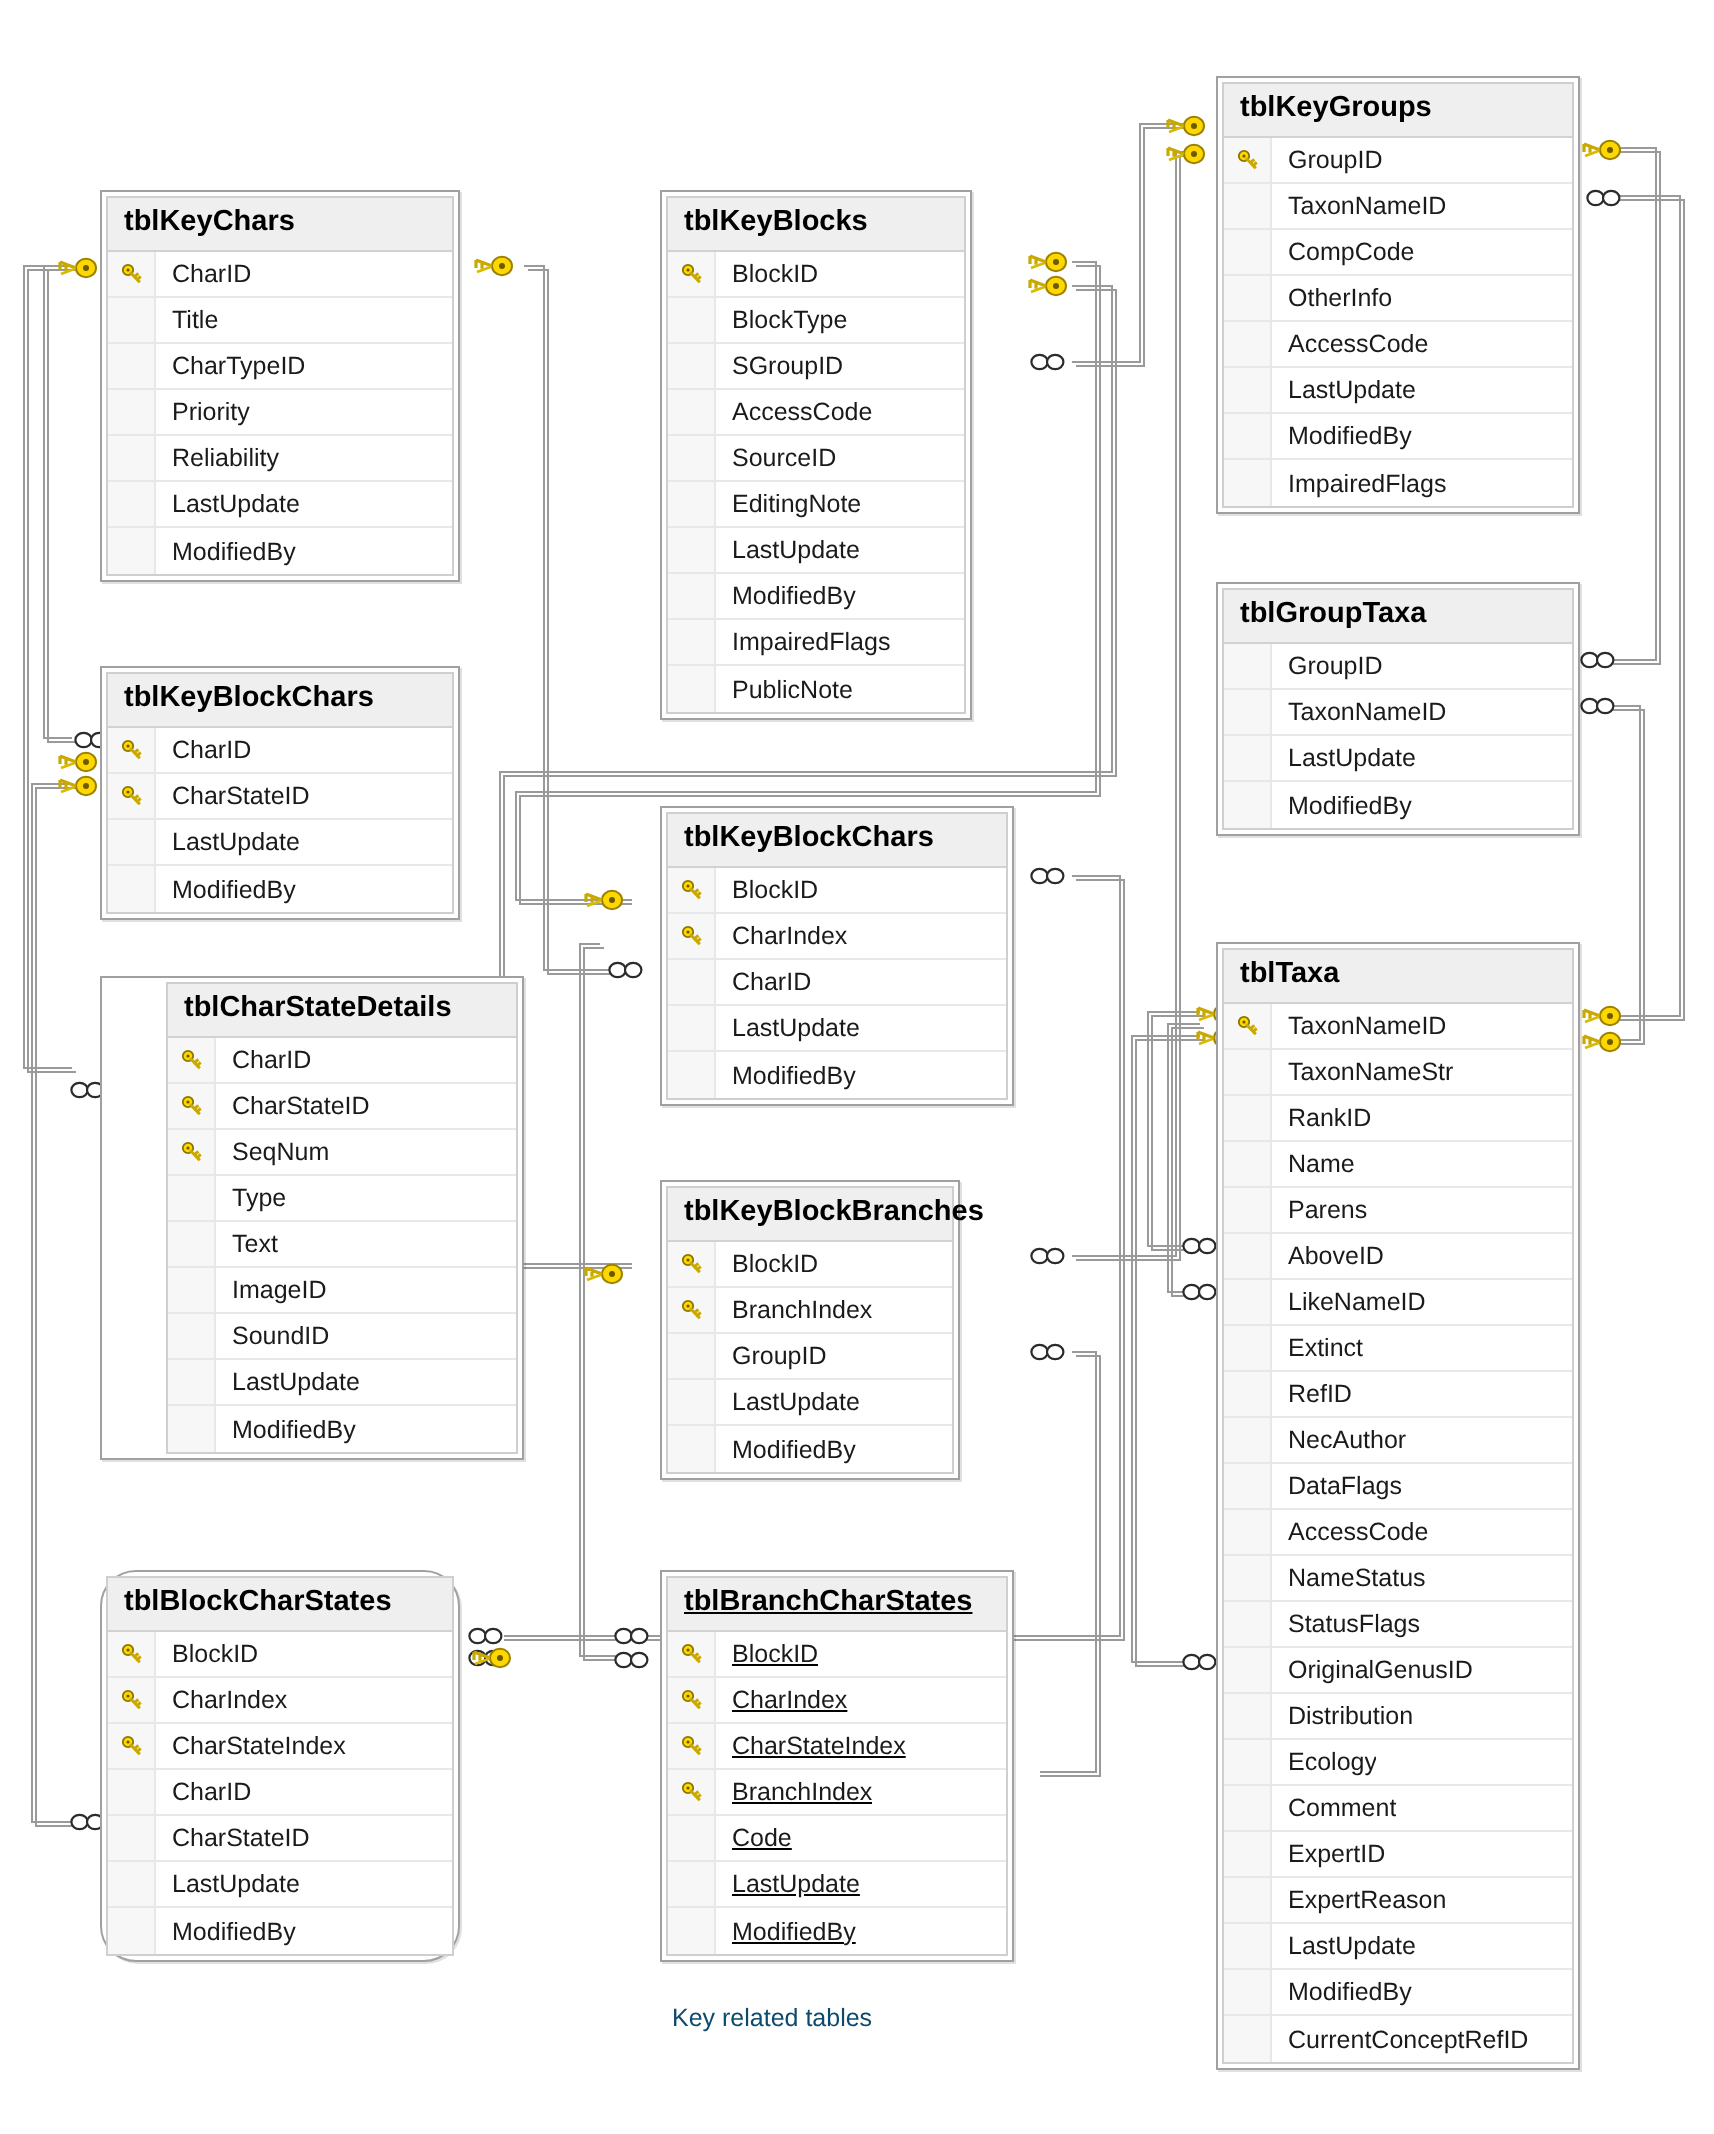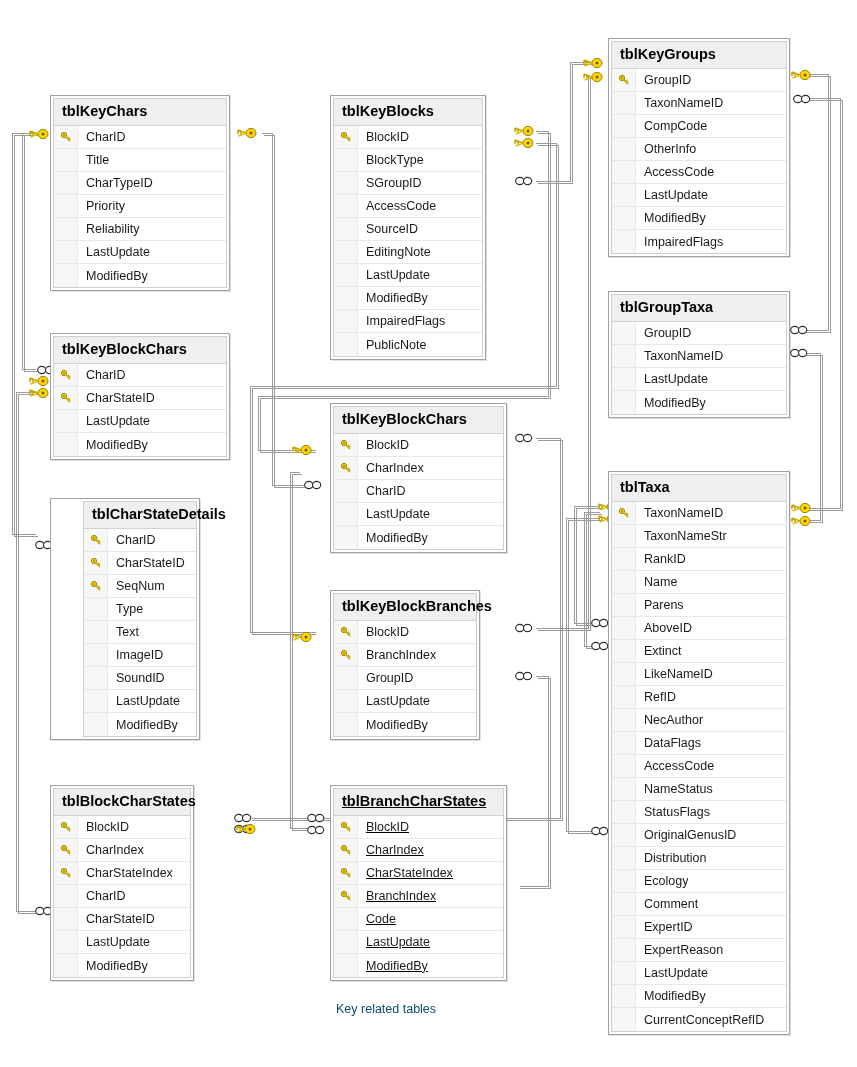--- a/index.html
+++ b/index.html
@@ -261,21 +261,21 @@
               <div class="keycell"></div>
               <div class="fname">LastUpdate</div>
             </div>
             <div class="fld">
               <div class="keycell"></div>
               <div class="fname">ModifiedBy</div>
             </div>
           </div>
         </div>
       </div>
-      <div class="tbl" style="left: 50px; top: 498px; width: 150px; padding-left: 32px;">
+      <div class="tbl" style="left: 50px; top: 488px; width: 212px; padding-left: 32px;">
         <div class="tbl-inner">
           <div class="tbl-title">tblCharStateDetails</div>
           <div class="fields">
             <div class="fld">
               <div class="keycell">
                 <svg class="keyglyph" viewBox="0 0 12 12">
                   <circle cx="4" cy="4" r="2.6" fill="#ffd700" stroke="#8a7400" stroke-width="0.9"></circle>
                   <circle cx="4" cy="4" r="0.8" fill="#6b5a00"></circle>
                   <path d="M5.6 5.6 L9.4 9.6 M7.3 7.4 L8.6 6.2 M8.6 8.8 L9.8 7.7" stroke="#c9a800" stroke-width="1.5" fill="none" stroke-linecap="square"></path>
                 </svg>
@@ -322,21 +322,21 @@
               <div class="keycell"></div>
               <div class="fname">LastUpdate</div>
             </div>
             <div class="fld">
               <div class="keycell"></div>
               <div class="fname">ModifiedBy</div>
             </div>
           </div>
         </div>
       </div>
-      <div class="tbl" style="left: 50px; top: 785px; width: 144px;">
+      <div class="tbl" style="left: 50px; top: 785px; width: 180px; border-radius: 18px;">
         <div class="tbl-inner">
           <div class="tbl-title">tblBlockCharStates</div>
           <div class="fields">
             <div class="fld">
               <div class="keycell">
                 <svg class="keyglyph" viewBox="0 0 12 12">
                   <circle cx="4" cy="4" r="2.6" fill="#ffd700" stroke="#8a7400" stroke-width="0.9"></circle>
                   <circle cx="4" cy="4" r="0.8" fill="#6b5a00"></circle>
                   <path d="M5.6 5.6 L9.4 9.6 M7.3 7.4 L8.6 6.2 M8.6 8.8 L9.8 7.7" stroke="#c9a800" stroke-width="1.5" fill="none" stroke-linecap="square"></path>
                 </svg>
@@ -669,28 +669,28 @@
             <div class="fld">
               <div class="keycell"></div>
               <div class="fname">Parens</div>
             </div>
             <div class="fld">
               <div class="keycell"></div>
               <div class="fname">AboveID</div>
             </div>
             <div class="fld">
               <div class="keycell"></div>
+              <div class="fname">LikeNameID</div>
+            </div>
+            <div class="fld">
+              <div class="keycell"></div>
               <div class="fname">Extinct</div>
             </div>
             <div class="fld">
               <div class="keycell"></div>
-              <div class="fname">LikeNameID</div>
-            </div>
-            <div class="fld">
-              <div class="keycell"></div>
               <div class="fname">RefID</div>
             </div>
             <div class="fld">
               <div class="keycell"></div>
               <div class="fname">NecAuthor</div>
             </div>
             <div class="fld">
               <div class="keycell"></div>
               <div class="fname">DataFlags</div>
             </div>

